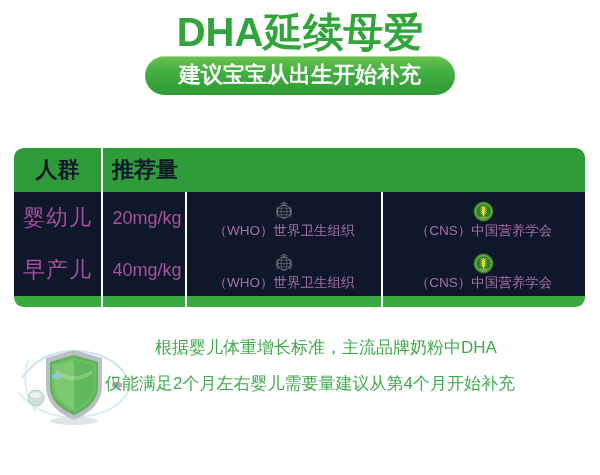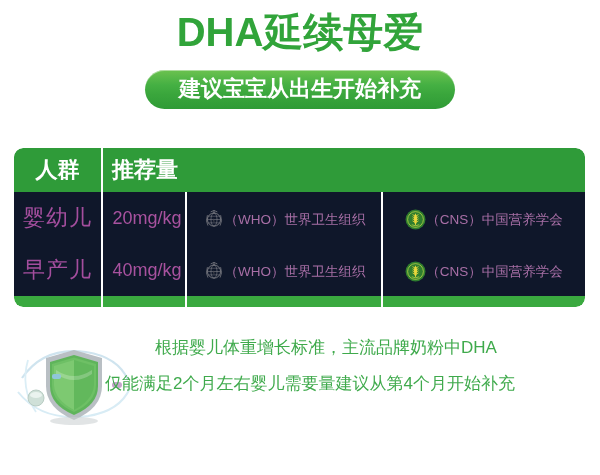--- a/index.html
+++ b/index.html
@@ -25,21 +25,21 @@
     letter-spacing: 0px;
     line-height: 1;
     padding-top: 12px;
     white-space: nowrap;
   }
 
   
   .badge-wrap {
     display: flex;
     justify-content: center;
-    margin-top: 18px;
+    margin-top: 4px;
     text-align: center;
   }
   .badge {
     display: inline-block;
     background: linear-gradient(to bottom, #6cc24f 0%, #45b043 38%, #3aa63c 62%, #2f9b36 100%);
     color: #ffffff;
     font-size: 22px;
     font-weight: bold;
     padding: 7px 34px 9px 34px;
     border-radius: 22px;
@@ -60,21 +60,21 @@
   }
 
   .thead {
     display: flex;
     background: #2f9b39;
     height: 44px;
     border-radius: 9px 9px 0 0;
     overflow: hidden;
   }
   .thead .cell {
-    color: #ffffff;
+    color: #0f172a;
     font-size: 22px;
     font-weight: bold;
     display: flex;
     align-items: center;
     justify-content: center;
     border-right: 2px solid #ffffff;
     white-space: nowrap;
   }
   .thead .cell:last-child { border-right: none; }
 
@@ -106,21 +106,21 @@
     letter-spacing: 1px;
   }
   .dose-txt {
     color: #a8529f;
     font-size: 18px;
     margin-left: 6px;
   }
 
   .org {
     display: flex;
-    flex-direction: row;
+    flex-direction: column;
     align-items: center;
     justify-content: center;
     line-height: 1;
     padding-top: 2px;
   }
   .org-label {
     color: #a86fa6;
     font-size: 13.5px;
     margin-top: 2px;
     white-space: nowrap;

